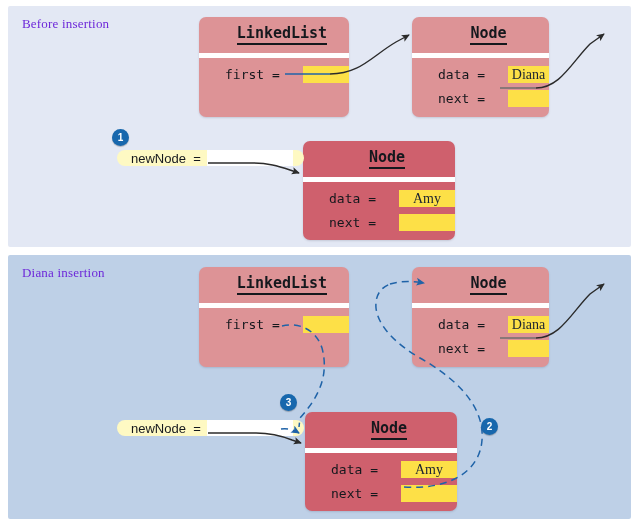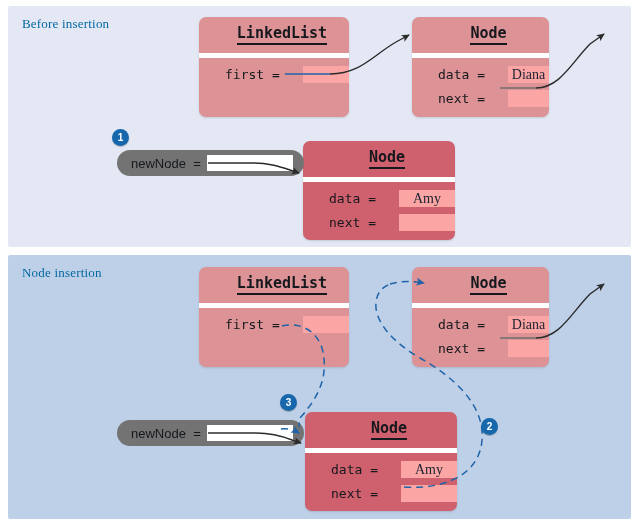--- a/index.html
+++ b/index.html
@@ -4,43 +4,43 @@
 <style>
   html,body{margin:0;padding:0;background:#ffffff;}
   body{width:639px;height:525px;font-family:"Liberation Serif",serif;overflow:hidden;}
   #stage{position:relative;width:639px;height:525px;background:#ffffff;}
 
   .panel{position:absolute;left:8px;width:623px;border-radius:2px;}
   #panel-before{top:6px;height:241px;background:#e3e8f4;}
   #panel-after{top:255px;height:264px;background:#bed0e7;}
 
   .panel-label{position:absolute;left:14px;top:10px;font-family:"Liberation Serif",serif;
-    font-size:13px;color:#0369a1;letter-spacing:.2px;}
+    font-size:13px;color:#6d28d9;letter-spacing:.2px;}
 
   
   .objbox{position:absolute;border-radius:7px;overflow:hidden;
     box-shadow:0 1px 2px rgba(60,60,90,.18);}
   .objbox.light{background:#dd9396;}
   .objbox.dark{background:#cf606d;}
   .obj-head{height:36px;display:flex;align-items:center;justify-content:center;}
   .obj-title{font-family:"DejaVu Sans Mono","Liberation Mono",monospace;
     font-size:15px;font-weight:bold;color:#15181d;border-bottom:2px solid #15181d;
     padding-bottom:1px;line-height:1.1;margin-left:16px;}
   .obj-gap{height:5px;background:#ffffff;}
   .obj-body{padding:7px 0 10px 0;}
   .field{display:flex;align-items:center;height:19px;margin-bottom:5px;padding-left:26px;}
   .field:last-child{margin-bottom:0;}
   .field-label{font-family:"DejaVu Sans Mono","Liberation Mono",monospace;
     font-size:13px;color:#15181d;white-space:pre;}
-  .slot{background:#fca5a5;height:17px;margin-left:23px;position:relative;}
+  .slot{background:#fde047;height:17px;margin-left:23px;position:relative;}
   .slot-val{position:absolute;left:0;right:0;top:50%;transform:translateY(-50%);
     text-align:center;font-family:"Liberation Serif",serif;font-size:14px;color:#1b2331;}
 
   
-  .pill{position:absolute;background:#737373;border-radius:13px;height:26px;
+  .pill{position:absolute;background:#fef9c3;border-radius:13px;height:16px;
     display:flex;align-items:center;padding:0 11px 0 14px;text-align:right;}
   .pill-label{font-family:"Liberation Sans",sans-serif;font-size:13px;color:#15181d;white-space:pre;}
   .pill-slot{background:#ffffff;height:16px;width:86px;margin-left:6px;}
 
   
   .badge{position:absolute;width:17px;height:17px;border-radius:50%;
     background:#1767ad;color:#ffffff;font-family:"Liberation Sans",sans-serif;
     font-size:10px;font-weight:bold;display:flex;align-items:center;justify-content:center;
     box-shadow:0 1px 1px rgba(0,0,0,.25);}
 
@@ -112,21 +112,21 @@
     </div>
   </div>
 
   <div class="pill" style="left:117px;top:150px;">
     <span class="pill-label">newNode  =</span>
     <span class="pill-slot"></span>
   </div>
   <div class="badge" style="left:112px;top:129px;">1</div>
 
   <div class="panel" id="panel-after">
-    <div class="panel-label">Node insertion</div>
+    <div class="panel-label">Diana insertion</div>
   </div>
 
   <div class="objbox light" style="left:199px;top:267px;width:150px;height:100px;">
     <div class="obj-head">
       <span class="obj-title">LinkedList</span>
     </div>
     <div class="obj-gap"></div>
     <div class="obj-body">
       <div class="field">
         <span class="field-label">first =</span>

